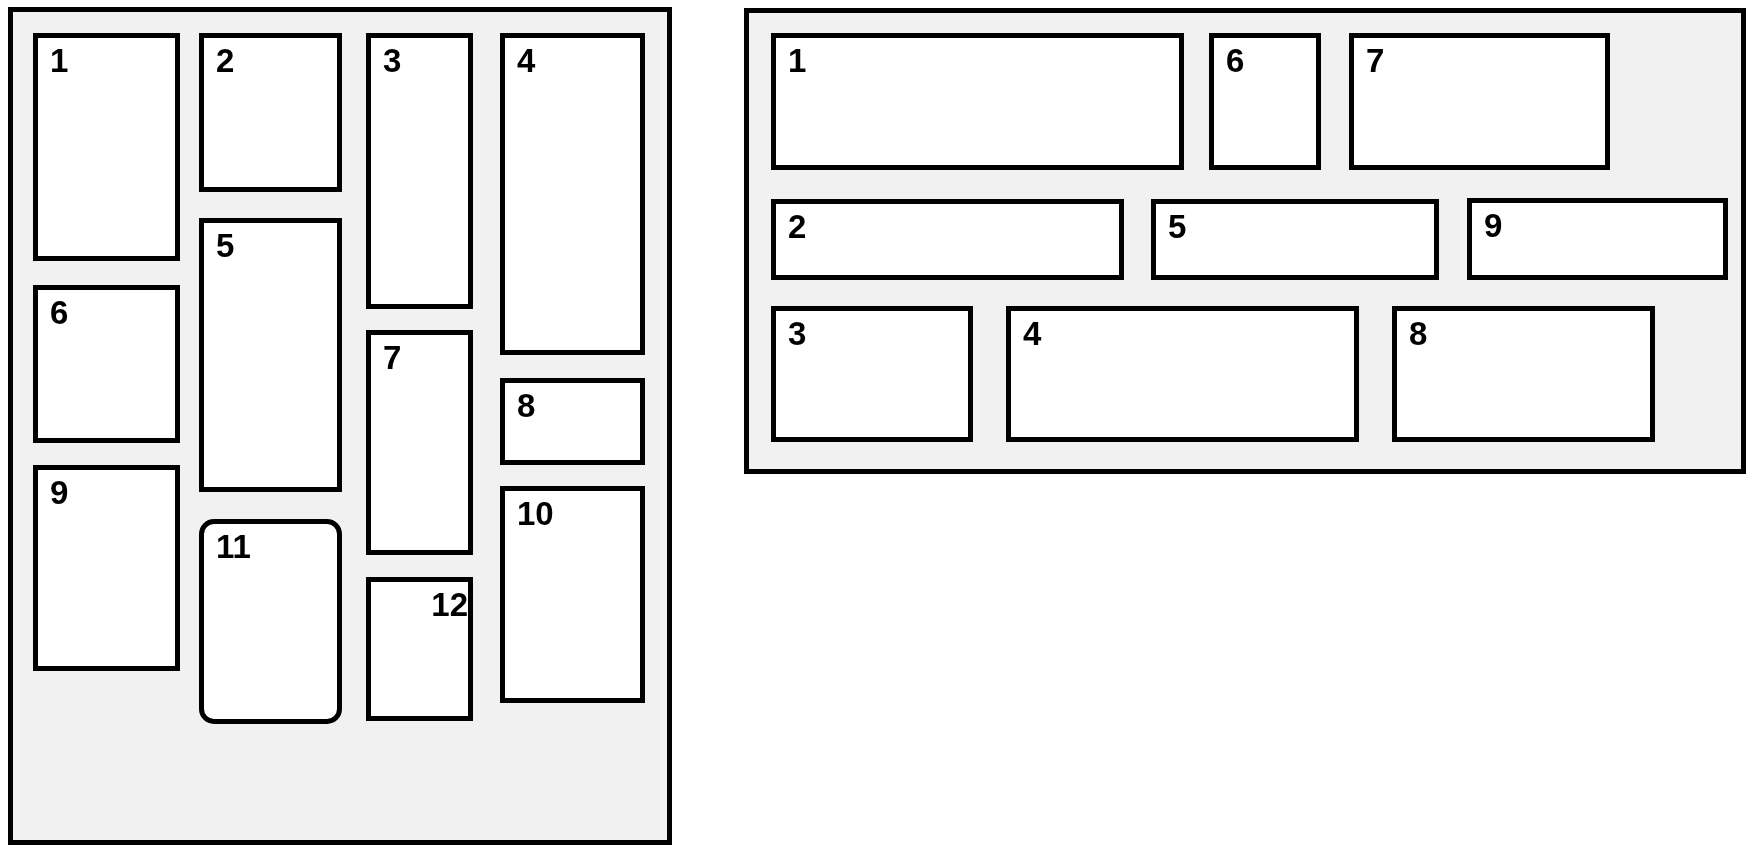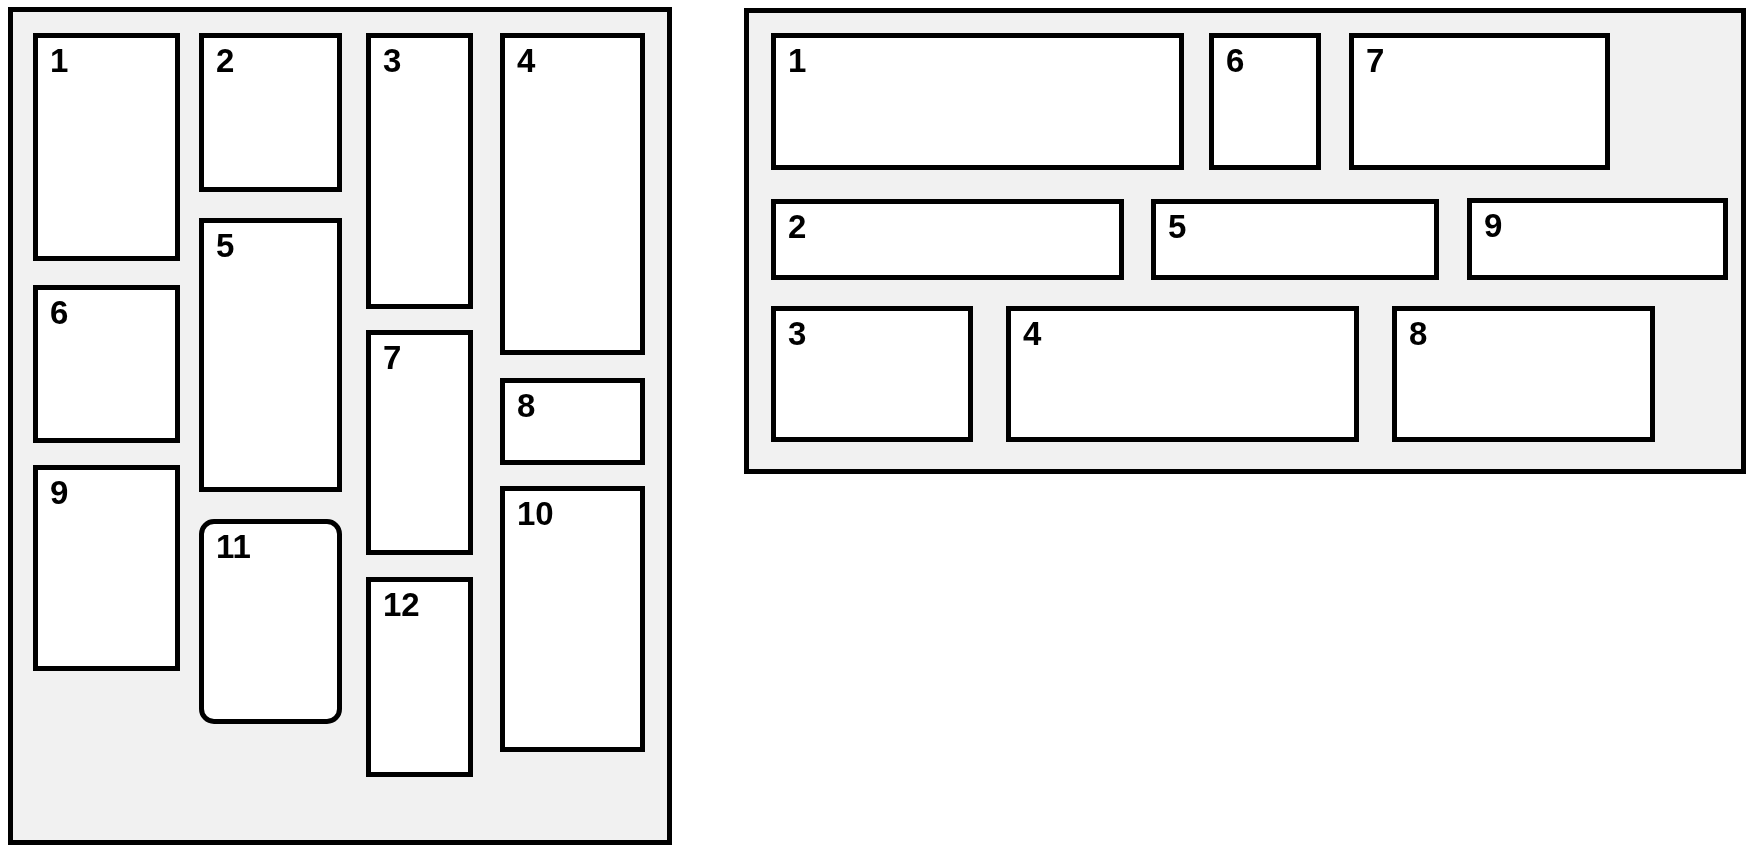--- a/index.html
+++ b/index.html
@@ -62,27 +62,27 @@
       </div>
     <div class="box" style="left: 353px; top: 318px; width: 107px; height: 225px;">
         <span class="num">7</span>
       </div>
     <div class="box" style="left: 487px; top: 366px; width: 145px; height: 87px;">
         <span class="num">8</span>
       </div>
     <div class="box" style="left: 20px; top: 453px; width: 147px; height: 206px;">
         <span class="num">9</span>
       </div>
-    <div class="box" style="left: 487px; top: 474px; width: 145px; height: 266px;">
+    <div class="box" style="left: 487px; top: 474px; width: 145px; height: 217px;">
         <span class="num">10</span>
       </div>
     <div class="box" style="left: 186px; top: 507px; width: 143px; height: 205px; border-radius: 15px;">
         <span class="num">11</span>
       </div>
-    <div class="box" style="left: 353px; top: 565px; width: 107px; height: 200px;">
+    <div class="box" style="left: 353px; top: 565px; width: 107px; height: 144px; text-align: right;">
         <span class="num">12</span>
       </div>
   </section>
 
   <section class="panel" style="left: 744px; top: 8px; width: 1002px; height: 466px;">
     <div class="box" style="left: 22px; top: 20px; width: 413px; height: 137px;">
         <span class="num">1</span>
       </div>
     <div class="box" style="left: 22px; top: 186px; width: 353px; height: 81px;">
         <span class="num">2</span>

